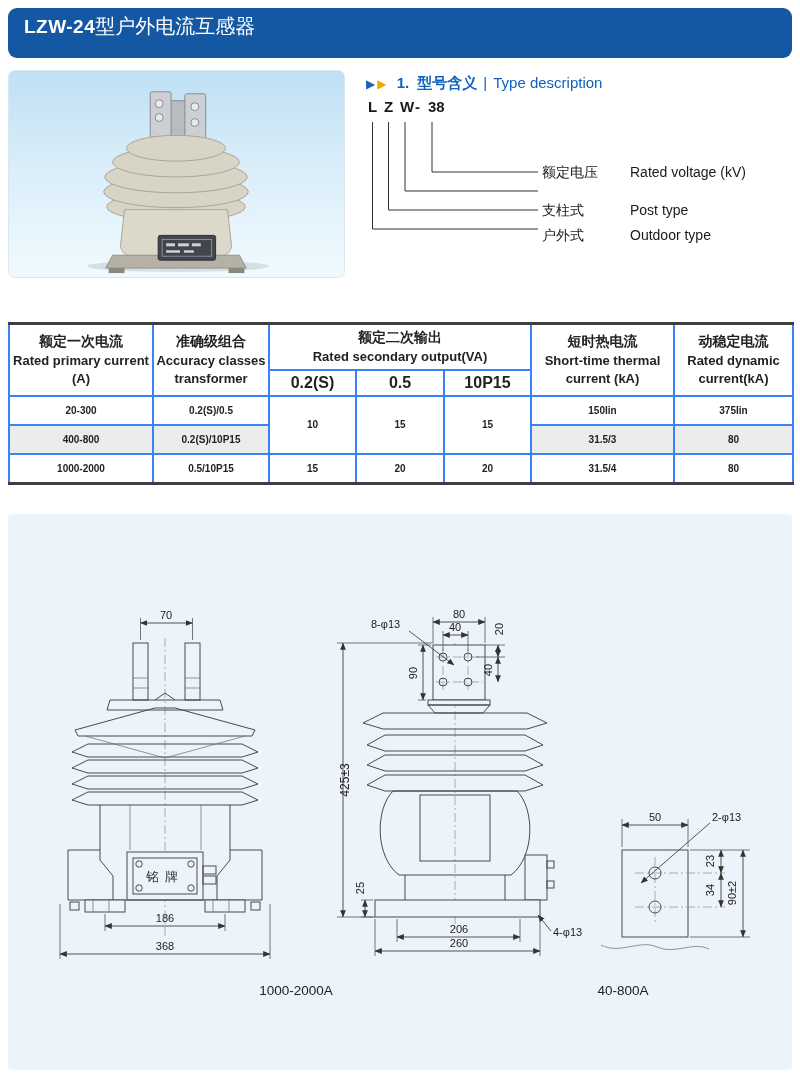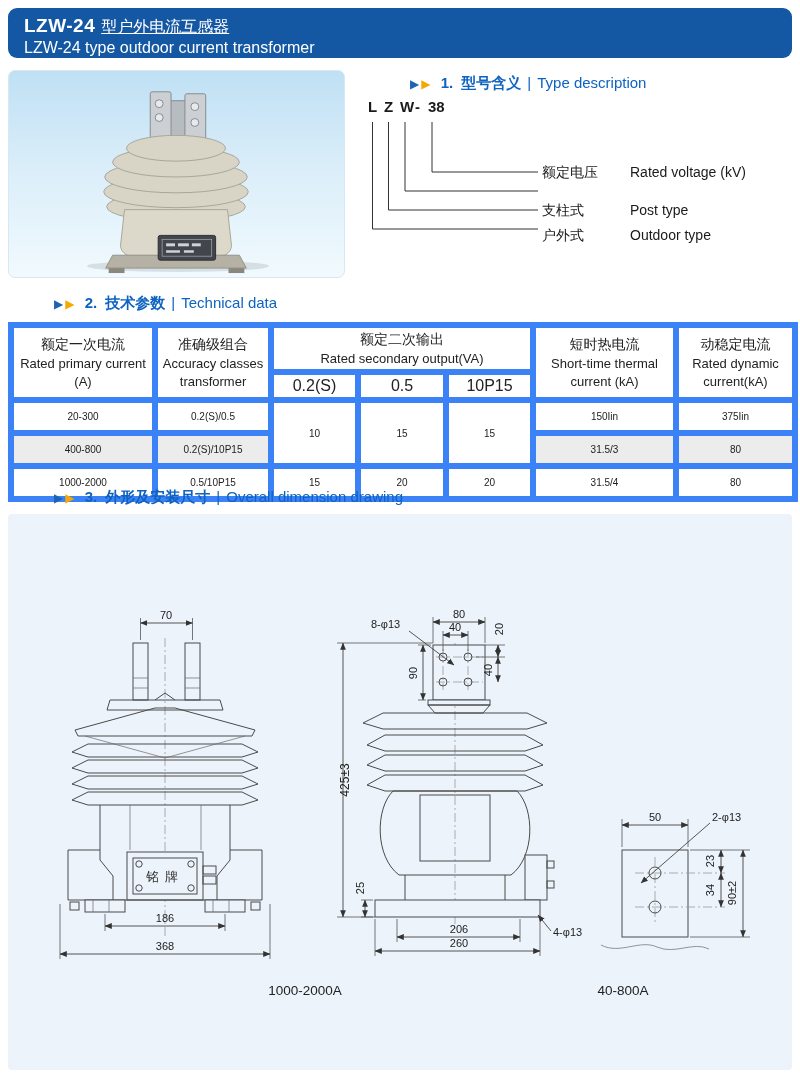--- a/index.html
+++ b/index.html
@@ -2,45 +2,45 @@
 <html><head>
 <meta charset="utf-8">
 <style>
   html,body{margin:0;padding:0;background:#fff;}
   .page{position:relative;width:800px;height:1078px;background:#fff;overflow:hidden;
         font-family:"Liberation Sans","DejaVu Sans",sans-serif;color:#222;}
   
   .header-bar{position:absolute;left:8px;top:8px;width:784px;height:50px;background:#1457a3;
               border-radius:9px;color:#fff;box-sizing:border-box;padding:6px 0 0 16px;line-height:1.25;}
   .header-bar .model{font-weight:bold;font-size:19px;letter-spacing:.5px;}
-  .header-bar .cn{font-size:16px;margin-left:6px;text-decoration:underline;}
+  .header-bar .cn{font-size:20px;}
   .header-bar .en{font-size:16px;display:block;}
   
   .photo{position:absolute;left:8px;top:70px;width:337px;height:208px;border-radius:7px;
          background:linear-gradient(180deg,#bfe0f4 0%,#d9edf9 45%,#f1fafe 100%);
          border:1px solid #d8e8f3;box-sizing:border-box;}
   .photo svg{display:block;width:100%;height:100%;}
   
-  .sec{position:absolute;font-size:15px;color:#0e63c0;white-space:nowrap;margin-left:44px;}
+  .sec{position:absolute;font-size:15px;color:#0e63c0;white-space:nowrap;}
   .sec .arr{font-size:12px;margin-right:2px;}
   .arr-b{color:#1d63b5;} .arr-y{color:#f6a800;}
   .sec .no,.sec .cn{font-weight:bold;margin-left:4px;}
   .sec .sep{margin:0 6px;color:#0e63c0;}
   .sec .en{font-weight:normal;}
   
   .code-letter{position:absolute;top:98px;font-weight:bold;font-size:15px;color:#1a1a1a;}
   .td-row{position:absolute;left:542px;white-space:nowrap;font-size:14px;color:#1a1a1a;}
   .td-row .cn{display:inline-block;width:88px;}
   .td-row .en{display:inline-block;}
   .diagram-svg{position:absolute;left:360px;top:98px;}
   
   table.tech{position:absolute;left:8px;top:322px;width:784px;border-collapse:collapse;table-layout:fixed;
              border-top:3px solid #3f3f3f;border-bottom:3px solid #3f3f3f;}
-  table.tech th,table.tech td{border:6px solid #3b82f6;text-align:center;vertical-align:middle;
-             font-weight:normal;padding:2px 2px;}
+  table.tech th,table.tech td{border:2px solid #3b82f6;text-align:center;vertical-align:middle;
+             font-weight:bold;padding:2px 2px;}
   table.tech th .l-cn{font-size:14px;} table.tech th .l-en{font-size:13px;}
   table.tech td{font-size:10px;height:23px;}
   tr.alt td{background:#ececec;}
   
   .panel{position:absolute;left:8px;top:514px;width:784px;height:556px;background:#ecf3fa;border-radius:4px;}
   .draw-svg{position:absolute;}
   .caption{position:absolute;top:983px;width:120px;text-align:center;font-size:13.5px;color:#222;}
   
   .ol{fill:none;stroke:#4a4a4a;stroke-width:1;}
   .olf{fill:#ecf3fa;stroke:#4a4a4a;stroke-width:1;}
@@ -51,21 +51,20 @@
   .dtxt{font-size:11px;fill:#222;}
   .dtxt2{font-size:12px;fill:#222;}
 </style>
 </head>
 <body>
 
 <div class="page">
 
   <div class="header-bar">
     <span class="model">LZW-24</span><span class="cn">型户外电流互感器</span>
-    <span class="en">LZW-24 type outdoor current transformer</span>
   </div>
 
   <div class="photo">
     <svg viewBox="0 0 337 208">
       <ellipse cx="170" cy="197" rx="92" ry="6" fill="#000" opacity="0.10"></ellipse>
       <g stroke="#878c91" stroke-width="1" fill="#ccd0d4">
         <rect x="160" y="30" width="20" height="36" fill="#b7bcc1"></rect>
         <rect x="142" y="21" width="21" height="49" rx="2"></rect>
         <rect x="177" y="23" width="21" height="47" rx="2"></rect>
         <circle cx="151" cy="33" r="4" fill="#e7e9eb"></circle>
@@ -118,25 +117,20 @@
   <div class="td-row" style="top:164px;">
     <span class="cn">额定电压</span><span class="en">Rated voltage (kV)</span>
   </div>
   <div class="td-row" style="top:183px;margin-top:44px;">
     <span class="cn">户外式</span><span class="en">Outdoor type</span>
   </div>
   <div class="td-row" style="top:202px;">
     <span class="cn">支柱式</span><span class="en">Post type</span>
   </div>
 
-  <div class="sec" style="left:10px;top:294px;">
-    <span class="arr arr-b">▶</span><span class="arr arr-y">▶</span>
-    <span class="no">2.</span>
-    <span class="cn">技术参数</span><span class="sep">|</span><span class="en">Technical data</span>
-  </div>
 
   <table class="tech">
     <colgroup>
         <col style="width:144px">
         <col style="width:116px">
         <col style="width:87px">
         <col style="width:88px">
         <col style="width:87px">
         <col style="width:143px">
         <col style="width:119px">
@@ -193,25 +187,20 @@
       <td>0.5/10P15</td>
       <td>15</td>
       <td>20</td>
       <td>20</td>
       <td>31.5/4</td>
       <td>80</td>
     </tr>
   </tbody>
     </table>
 
-  <div class="sec" style="left:10px;top:488px;">
-    <span class="arr arr-b">▶</span><span class="arr arr-y">▶</span>
-    <span class="no">3.</span>
-    <span class="cn">外形及安装尺寸</span><span class="sep">|</span><span class="en">Overall dimension drawing</span>
-  </div>
 
   <div class="panel"></div>
 
   <svg class="draw-svg" style="left:30px;top:598px;" width="320" height="372" viewBox="0 0 320 372">
     <defs>
       <marker id="ar1" viewBox="0 0 10 10" refX="9.5" refY="5" markerWidth="8" markerHeight="8" orient="auto-start-reverse">
         <path d="M0 1L10 5L0 9Z" fill="#333"></path>
       </marker>
     </defs>
     <line class="cl" x1="135" y1="40" x2="135" y2="340"></line>
@@ -381,16 +370,16 @@
     <line class="dim" x1="126" y1="55" x2="126" y2="78" marker-start="url(#ar3)" marker-end="url(#ar3)"></line>
     <text class="dtxt" text-anchor="middle" transform="rotate(-90 119 66)" x="119" y="66">23</text>
     <line class="dim" x1="126" y1="78" x2="126" y2="112" marker-start="url(#ar3)" marker-end="url(#ar3)"></line>
     <text class="dtxt" text-anchor="middle" transform="rotate(-90 119 95)" x="119" y="95">34</text>
     <line class="dim" x1="148" y1="55" x2="148" y2="142" marker-start="url(#ar3)" marker-end="url(#ar3)"></line>
     <text class="dtxt" text-anchor="middle" transform="rotate(-90 141 98)" x="141" y="98">90±2</text>
 
     <path class="thin" d="M6 150 C25 160 45 144 62 152 C80 160 98 146 114 154"></path>
   </svg>
 
-  <div class="caption" style="left:245px;">1000-2000A</div>
+  <div class="caption" style="left:236px;">1000-2000A</div>
   <div class="caption" style="left:563px;">40-800A</div>
 
 </div>
 
 </body></html>

